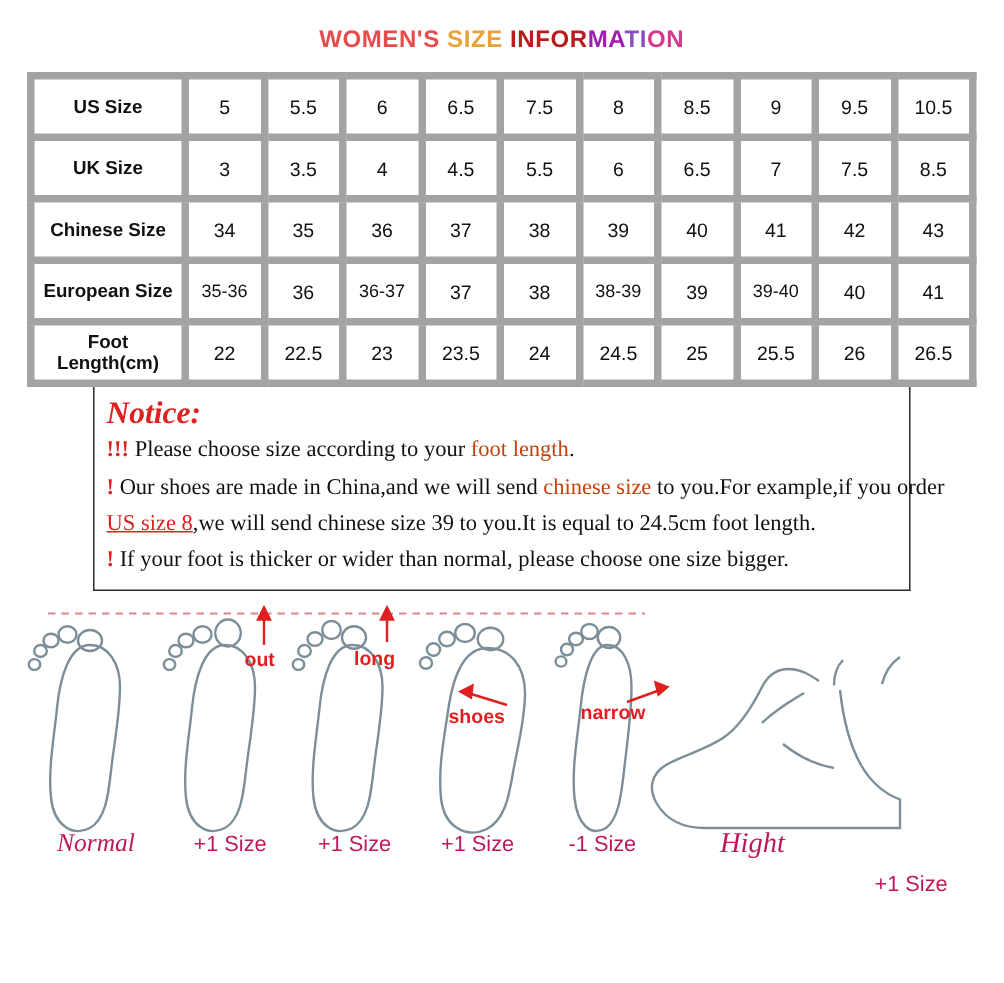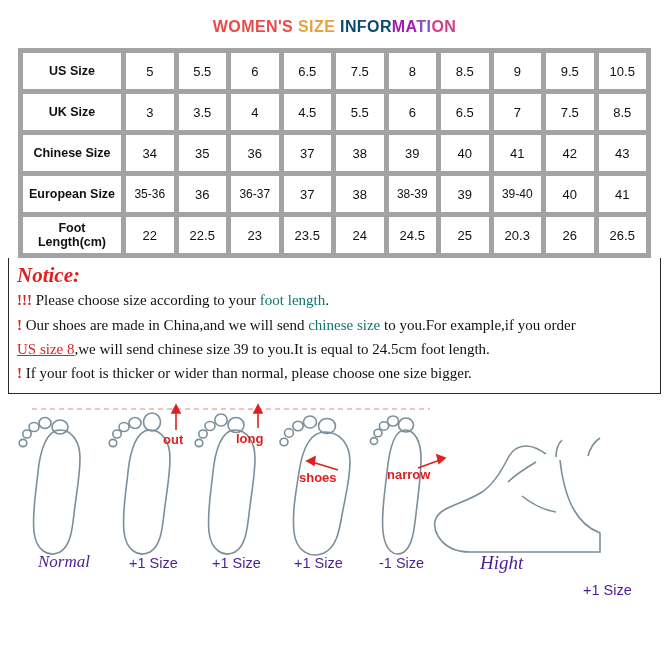--- a/index.html
+++ b/index.html
@@ -23,21 +23,21 @@
   .title {
     text-align: center;
     font-size: 16px;
     font-weight: bold;
     letter-spacing: 0.4px;
     padding-top: 18px;
     padding-bottom: 12px;
   }
   .title .c0 { color: #e84b4b; }
   .title .c1 { color: #e8a23c; }
-  .title .c2 { color: #0c4a6e; }
+  .title .c2 { color: #b91c1c; }
   .title .c3 { color: #a21caf; }
   .title .c4 { color: #8a4fc0; }
   .title .c5 { color: #d33b8c; }
 
   
   .size-table {
     width: 633px;
     margin: 0 auto;
     border-collapse: collapse;
     table-layout: fixed;
@@ -57,21 +57,21 @@
   }
   .size-table td.small {
     font-size: 12px;
   }
   .rowhead-two {
     line-height: 1.15;
   }
 
   
   .notice {
-    width: 653px;
+    width: 545px;
     margin: 0 auto;
     border: 1px solid #2b2b2b;
     border-top: none;
     box-sizing: border-box;
     padding: 4px 20px 8px 8px;
   }
   .notice-title {
     font-family: "Liberation Serif", serif;
     font-style: italic;
     font-weight: bold;
@@ -79,42 +79,42 @@
     color: #e02020;
     line-height: 1.25;
   }
   .notice-line {
     font-family: "Liberation Serif", serif;
     font-size: 15px;
     color: #111111;
     line-height: 1.62;
     white-space: nowrap;
   }
-  .notice-line .red { color: #0f766e; }
+  .notice-line .red { color: #c2410c; }
   .notice-line .mark { color: #e02020; font-weight: bold; }
   .notice-line .uline { color: #e02020; text-decoration: underline; }
 
   
   .feet-area {
     position: relative;
     width: 669px;
     height: 215px;
     margin-top: 6px;
   }
   .feet-svg {
     position: absolute;
     left: 0;
     top: 0;
   }
   .foot-caption {
     position: absolute;
     font-family: "Liberation Serif", serif;
     font-style: italic;
     font-size: 17px;
-    color: #4c1d95;
+    color: #be185d;
     white-space: nowrap;
   }
   .foot-caption.plain {
     font-style: normal;
     font-family: "Liberation Sans", sans-serif;
     font-size: 14.5px;
   }
   .annot {
     position: absolute;
     font-size: 13px;
@@ -191,21 +191,21 @@
           <div class="rowhead-two">Foot</div>
           <div class="rowhead-two">Length(cm)</div>
         </td>
         <td>22</td>
         <td>22.5</td>
         <td>23</td>
         <td>23.5</td>
         <td>24</td>
         <td>24.5</td>
         <td>25</td>
-        <td>20.3</td>
+        <td>25.5</td>
         <td>26</td>
         <td>26.5</td>
       </tr>
     </tbody>
   </table>
 
   <div class="notice">
     <div class="notice-title">Notice:</div>
 
     <div class="notice-line">

